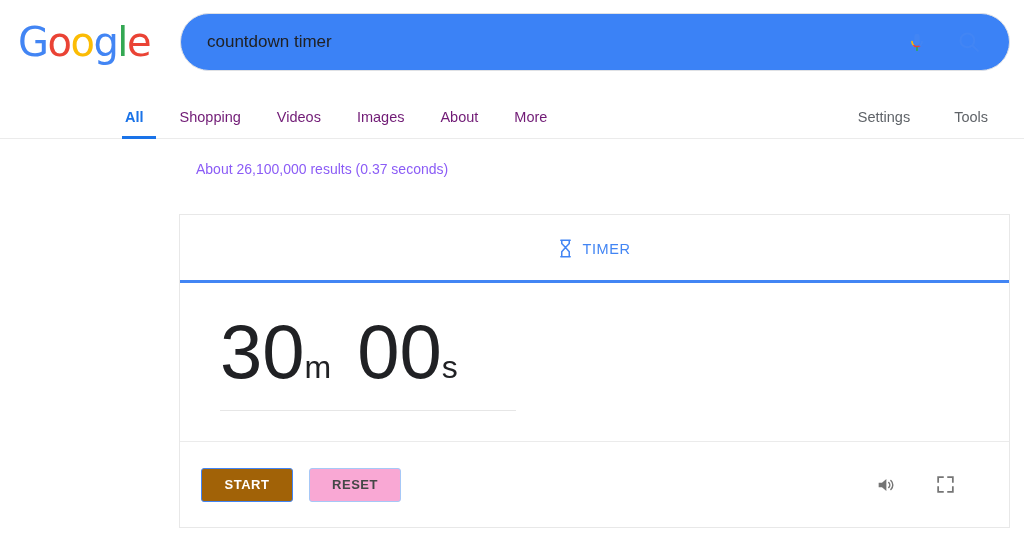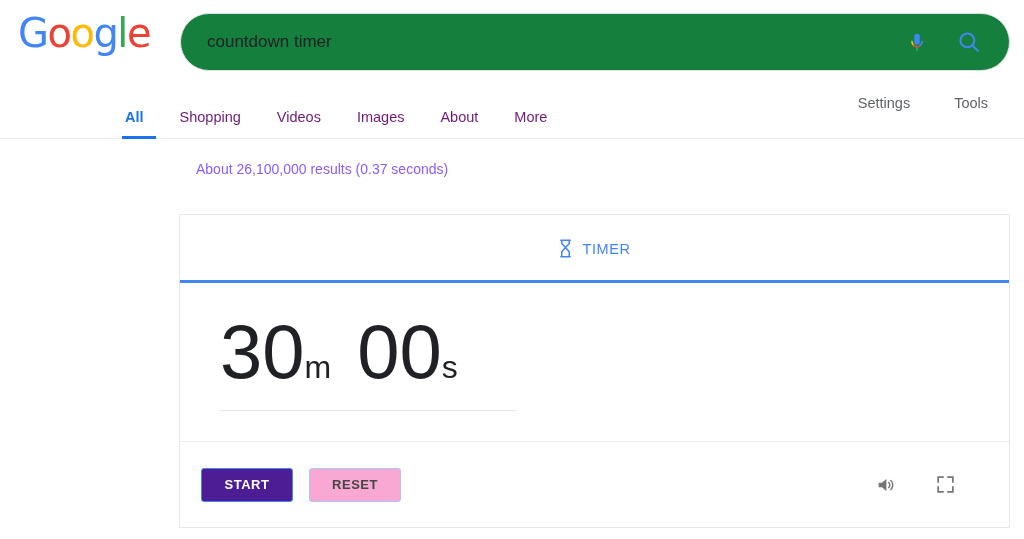--- a/index.html
+++ b/index.html
@@ -12,42 +12,42 @@
   }
 
   
   #header {
     position: relative;
     height: 95px;
     background: #fff;
   }
   #logo {
     position: absolute;
-    left: 18px; top: 13px;
+    left: 18px; top: 22px;
     font-size: 40px;
     letter-spacing: -1.5px;
     font-family: "DejaVu Sans", sans-serif;
     line-height: 1;
     user-select: none;
   }
   #logo span { font-weight: 400; }
   .g1 { color: #4285f4; }
   .o1 { color: #ea4335; }
   .o2 { color: #fbbc05; }
   .g2 { color: #4285f4; }
   .l1 { color: #34a853; }
   .e1 { color: #ea4335; }
 
   #searchbox {
     position: absolute;
     left: 180px; top: 13px;
     width: 830px; height: 58px;
     border: 1px solid #dfe1e5;
     border-radius: 29px;
-    background: #15803d;
+    background: #3b82f6;
     display: flex;
     align-items: center;
   }
   #search-input {
     flex: 1;
     border: none;
     outline: none;
     font-size: 17px;
     color: #202124;
     background: transparent;
@@ -66,21 +66,21 @@
   #navbar {
     position: relative;
     height: 44px;
     border-bottom: 1px solid #ebebeb;
     padding-left: 120px;
     padding-right: 14px;
     display: flex;
     align-items: stretch;
   }
   #nav-left { display: flex; align-items: stretch; }
-  #nav-right { display: flex; align-items: flex-start; margin-left: auto; }
+  #nav-right { display: flex; align-items: center; margin-left: auto; }
   .nav-tab {
     display: flex;
     align-items: center;
     padding: 0 18px;
     font-size: 14.5px;
     color: #701a75;
     cursor: pointer;
     position: relative;
     white-space: nowrap;
   }
@@ -187,21 +187,21 @@
     font-weight: bold;
     letter-spacing: 0.5px;
     border-radius: 3px;
     cursor: pointer;
     display: flex;
     align-items: center;
     justify-content: center;
     font-family: "Liberation Sans", sans-serif;
   }
   #start-button {
-    background: #4c1d95;
+    background: #a16207;
     color: #ffffff;
     border: 1px solid #4285f4;
     margin-right: 16px;
   }
   #reset-button {
     background: #f9a8d4;
     color: #444746;
     border: 1px solid #a6c8f7;
   }
   #control-icons {

